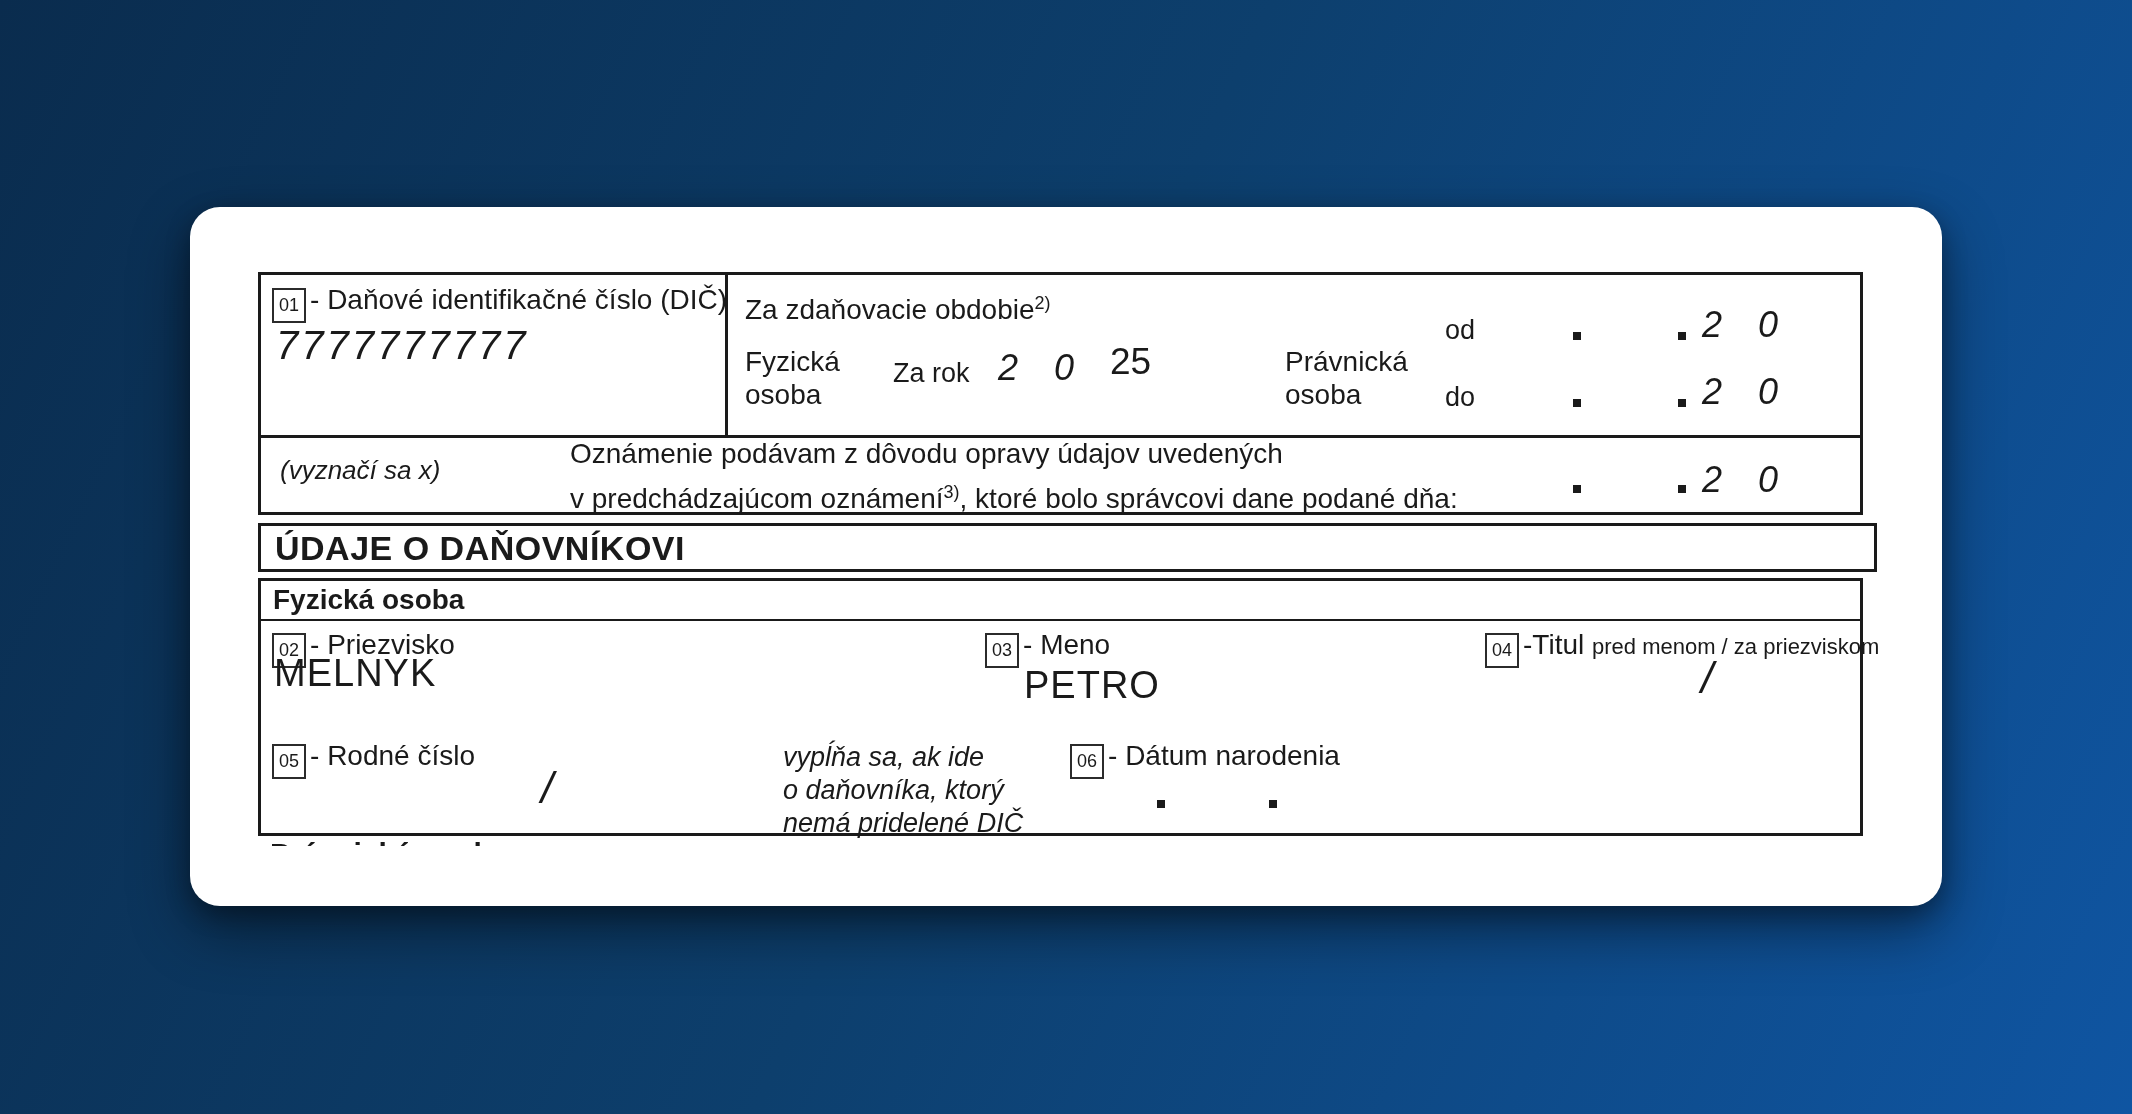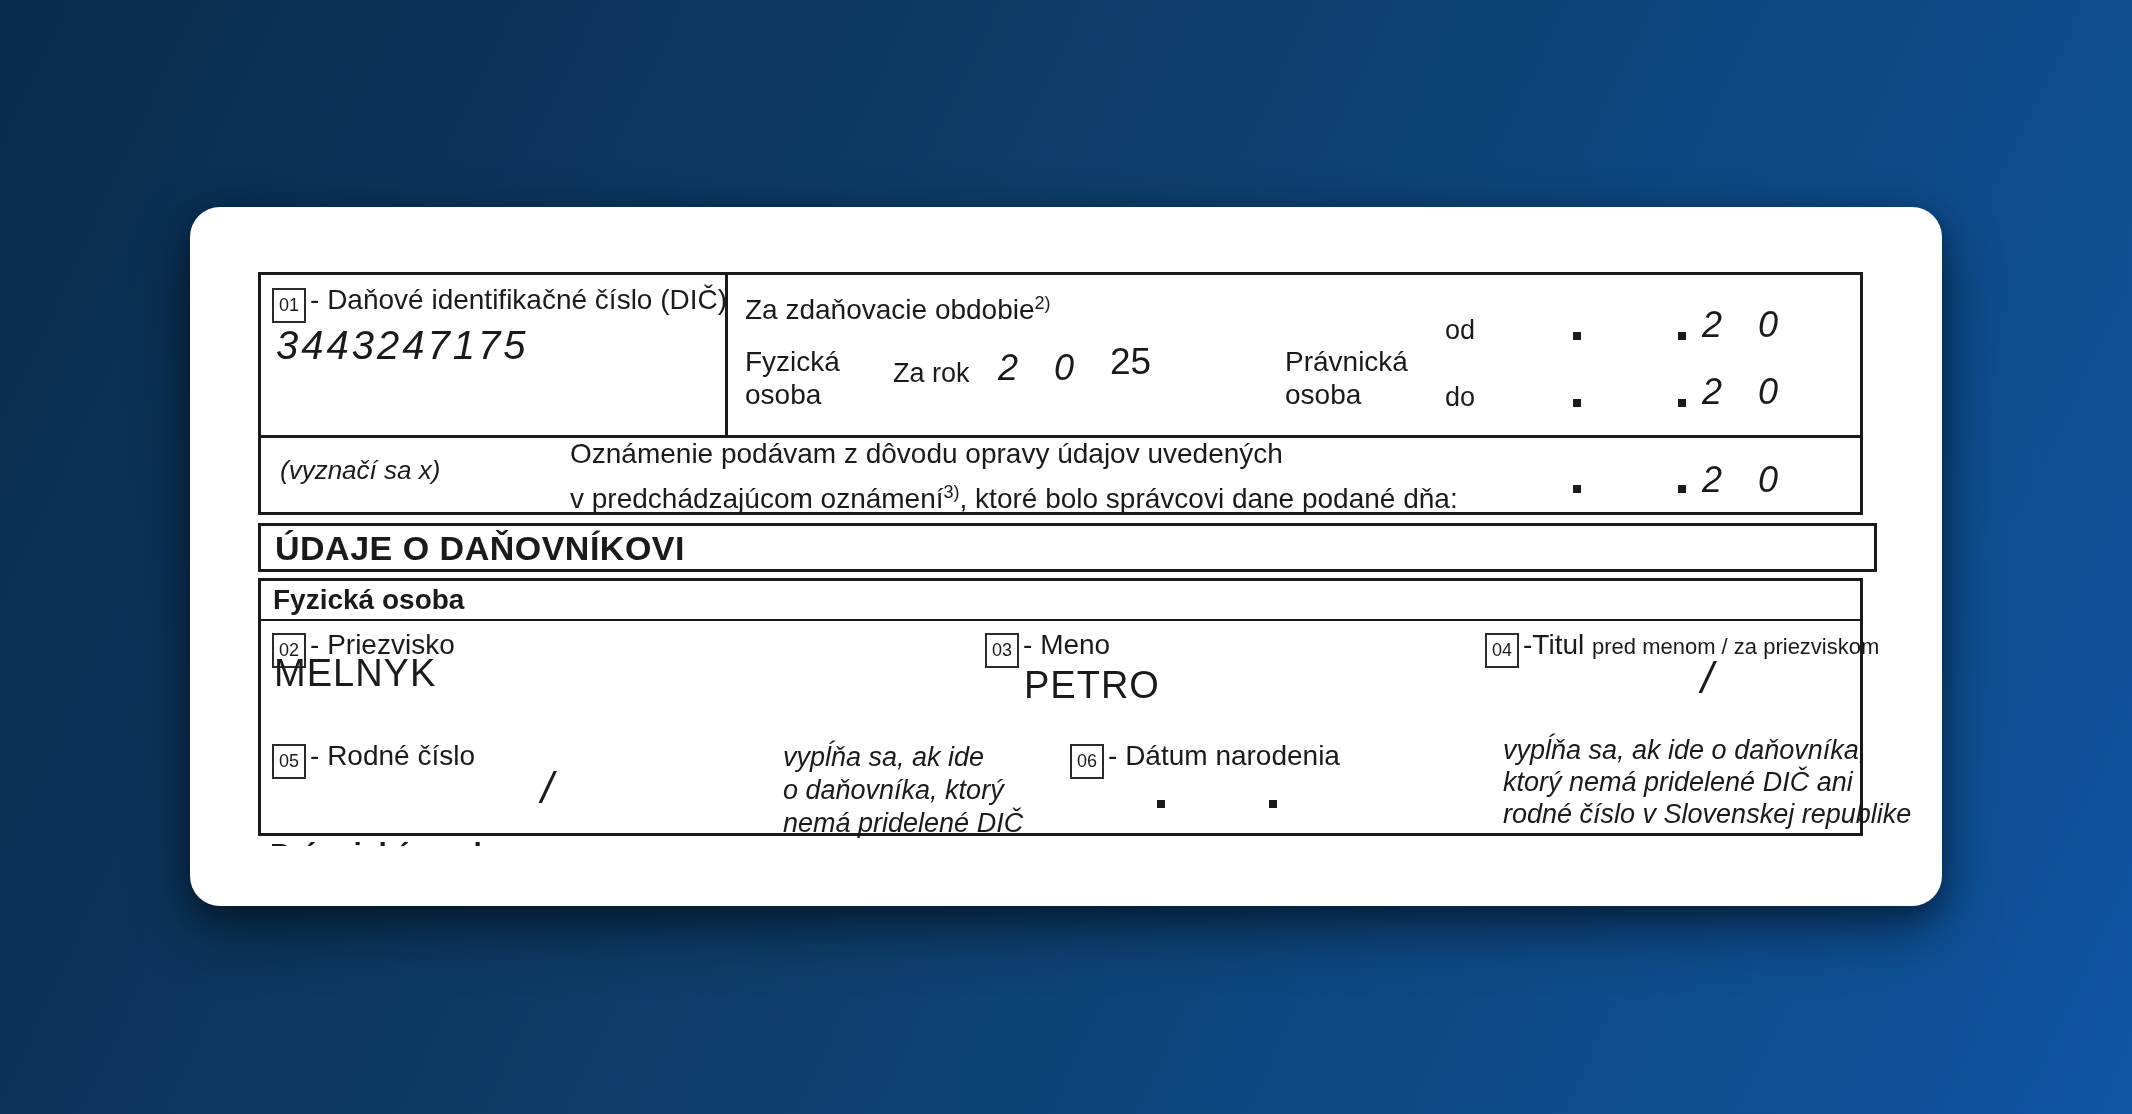--- a/index.html
+++ b/index.html
@@ -45,21 +45,21 @@
 
 <div class="card">
 
   <div class="bx" style="left:68px;top:65px;width:1599px;height:237px;">
     <div class="line" style="left:464px;top:0;width:3px;height:160px;"></div>
     <div class="line" style="left:0;top:160px;width:100%;height:3px;"></div>
 
     <div class="abs lbl" style="left:11px;top:9px;">
       <span class="numbox">01</span><span>- Daňové identifikačné číslo (DIČ)</span>
     </div>
-    <div class="abs fill it" style="left:15px;top:48px;font-size:40px;letter-spacing:3px;">3443247175</div>
+    <div class="abs fill it" style="left:15px;top:48px;font-size:40px;letter-spacing:3px;">7777777777</div>
 
     <div class="abs lbl" style="left:484px;top:18px;">
       <span>Za zdaňovacie obdobie</span><sup style="font-size:18px;">2)</sup>
     </div>
     <div class="abs wrapcol" style="left:484px;top:70px;width:128px;">Fyzická osoba</div>
     <div class="abs" style="left:632px;top:83px;font-size:27px;">Za rok</div>
     <div class="abs preyear" style="left:737px;top:72px;">2 0</div>
     <div class="abs" style="left:849px;top:66px;font-size:37px;">25</div>
     <div class="abs wrapcol" style="left:1024px;top:70px;width:140px;">Právnická osoba</div>
 
@@ -114,24 +114,19 @@
       <div>o daňovníka, ktorý</div>
       <div>nemá pridelené DIČ</div>
     </div>
 
     <div class="abs lbl" style="left:809px;top:159px;">
       <span class="numbox">06</span><span>- Dátum narodenia</span>
     </div>
     <span class="sqdot" style="left:896px;top:219px;"></span>
     <span class="sqdot" style="left:1008px;top:219px;"></span>
 
-    <div class="abs note" style="left:1224px;top:153px;line-height:32px;">
-      <div>vypĺňa sa, ak ide o daňovníka,</div>
-      <div>ktorý nemá pridelené DIČ ani</div>
-      <div>rodné číslo v Slovenskej republike</div>
-    </div>
   </div>
 
   <div class="clipnext">
     <span>Právnická osoba</span>
   </div>
 
 </div>
 
 </body></html>

